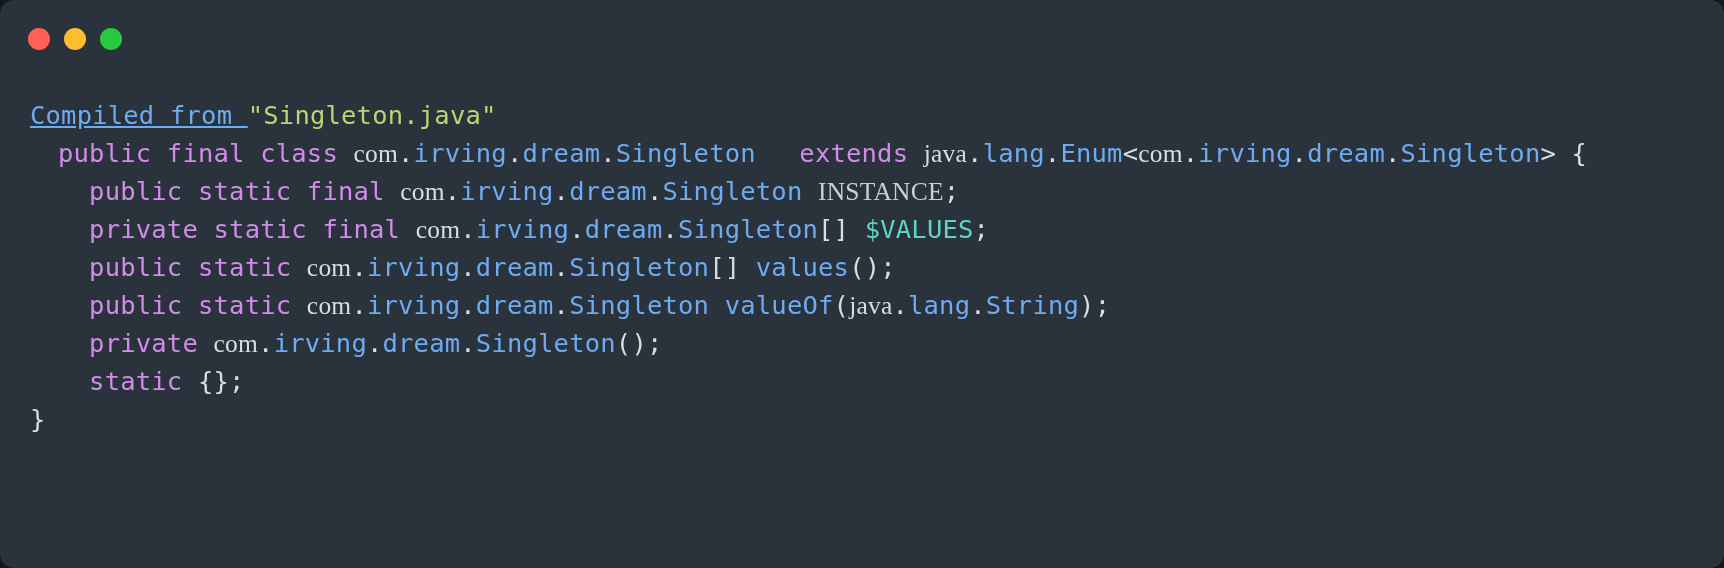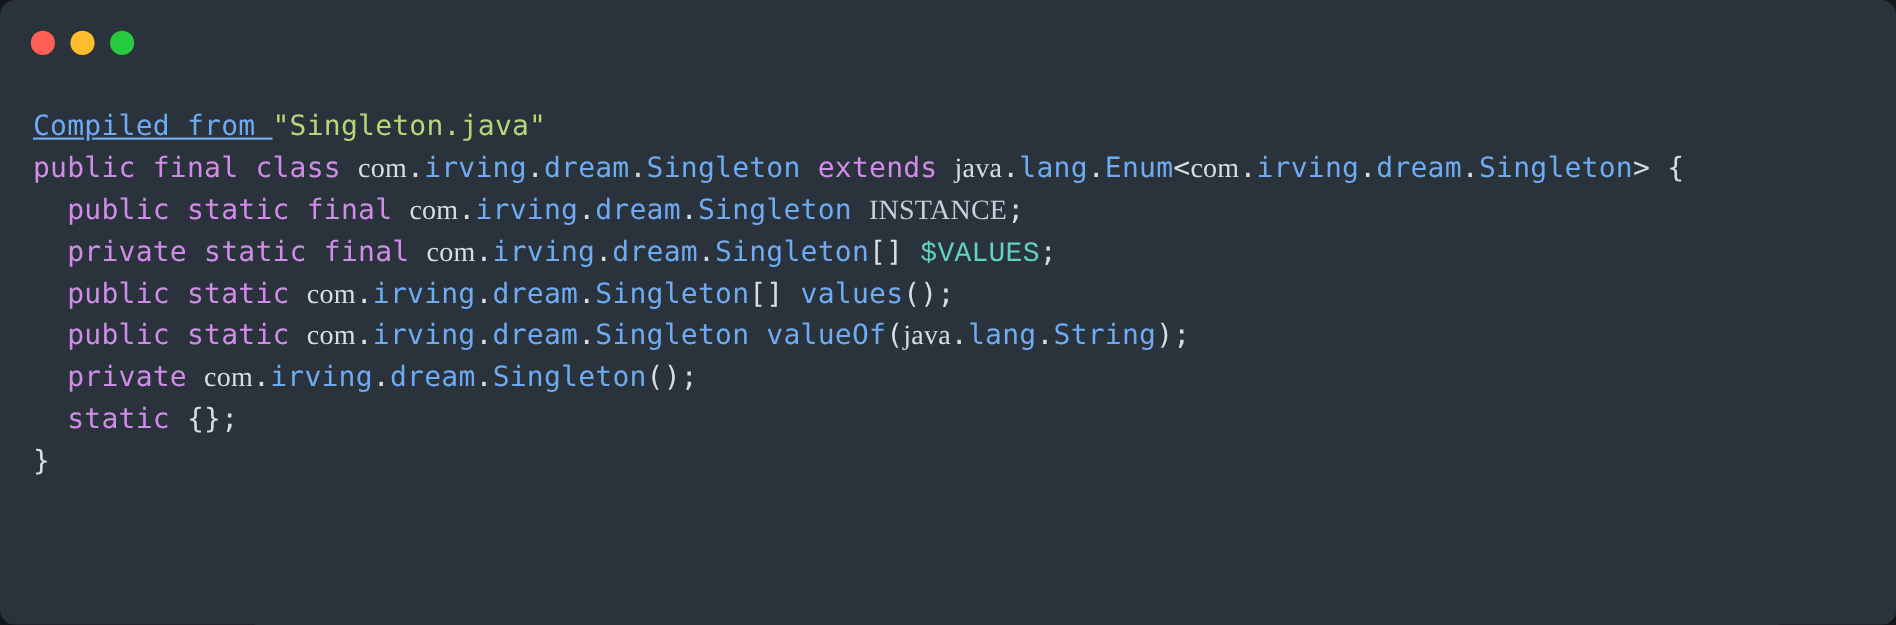--- a/index.html
+++ b/index.html
@@ -80,26 +80,26 @@
     letter-spacing: 0.2px;
     color: #c9d1d9;
     white-space: pre;
     tab-size: 2;
   }
 
   .ln { display: block; height: 38px; }
 
   
   .t-plain   { color: #c6cfdb; }
-  .t-kw      { color: #d08ce8; }
+  .t-kw      { color: #d08ce8; margin-left: 28px; }
   .t-ns      { color: #6eabf0; text-align: right; }
   .t-root    { color: #d7dde5; }
   .t-str     { color: #b5d877; }
   .t-label   { color: #6eabf0; }
-  .t-field   { color: #5fd3c4; font-family: Liberation Mono, monospace; }
+  .t-field   { color: #5fd3c4; }
   .t-ident   { color: #c6cfdb; font-family: Liberation Serif, serif; }
   .t-method  { color: #6eabf0; }
   .t-punct   { color: #d7dde5; }
 </style>
 <style>.t-kw{color:#d08ce8;}.t-ns{color:#6eabf0;}.t-method{color:#6eabf0;}.t-label{color:#6eabf0;text-decoration:underline;}.t-str{color:#b5d877;}.t-field{color:#5fd3c4;}.t-plain{color:#c6cfdb;}.t-ident{color:#c6cfdb;}.t-punct{color:#d7dde5;}.t-root{color:#d7dde5;font-family:Liberation Serif, serif;}</style></head>
 <body style="background: rgb(20, 23, 26);">
 
 <div class="screenshot-frame" style="background: rgb(20, 23, 26);">
   <div class="code-window" style="background: rgb(42, 50, 60);">
 

